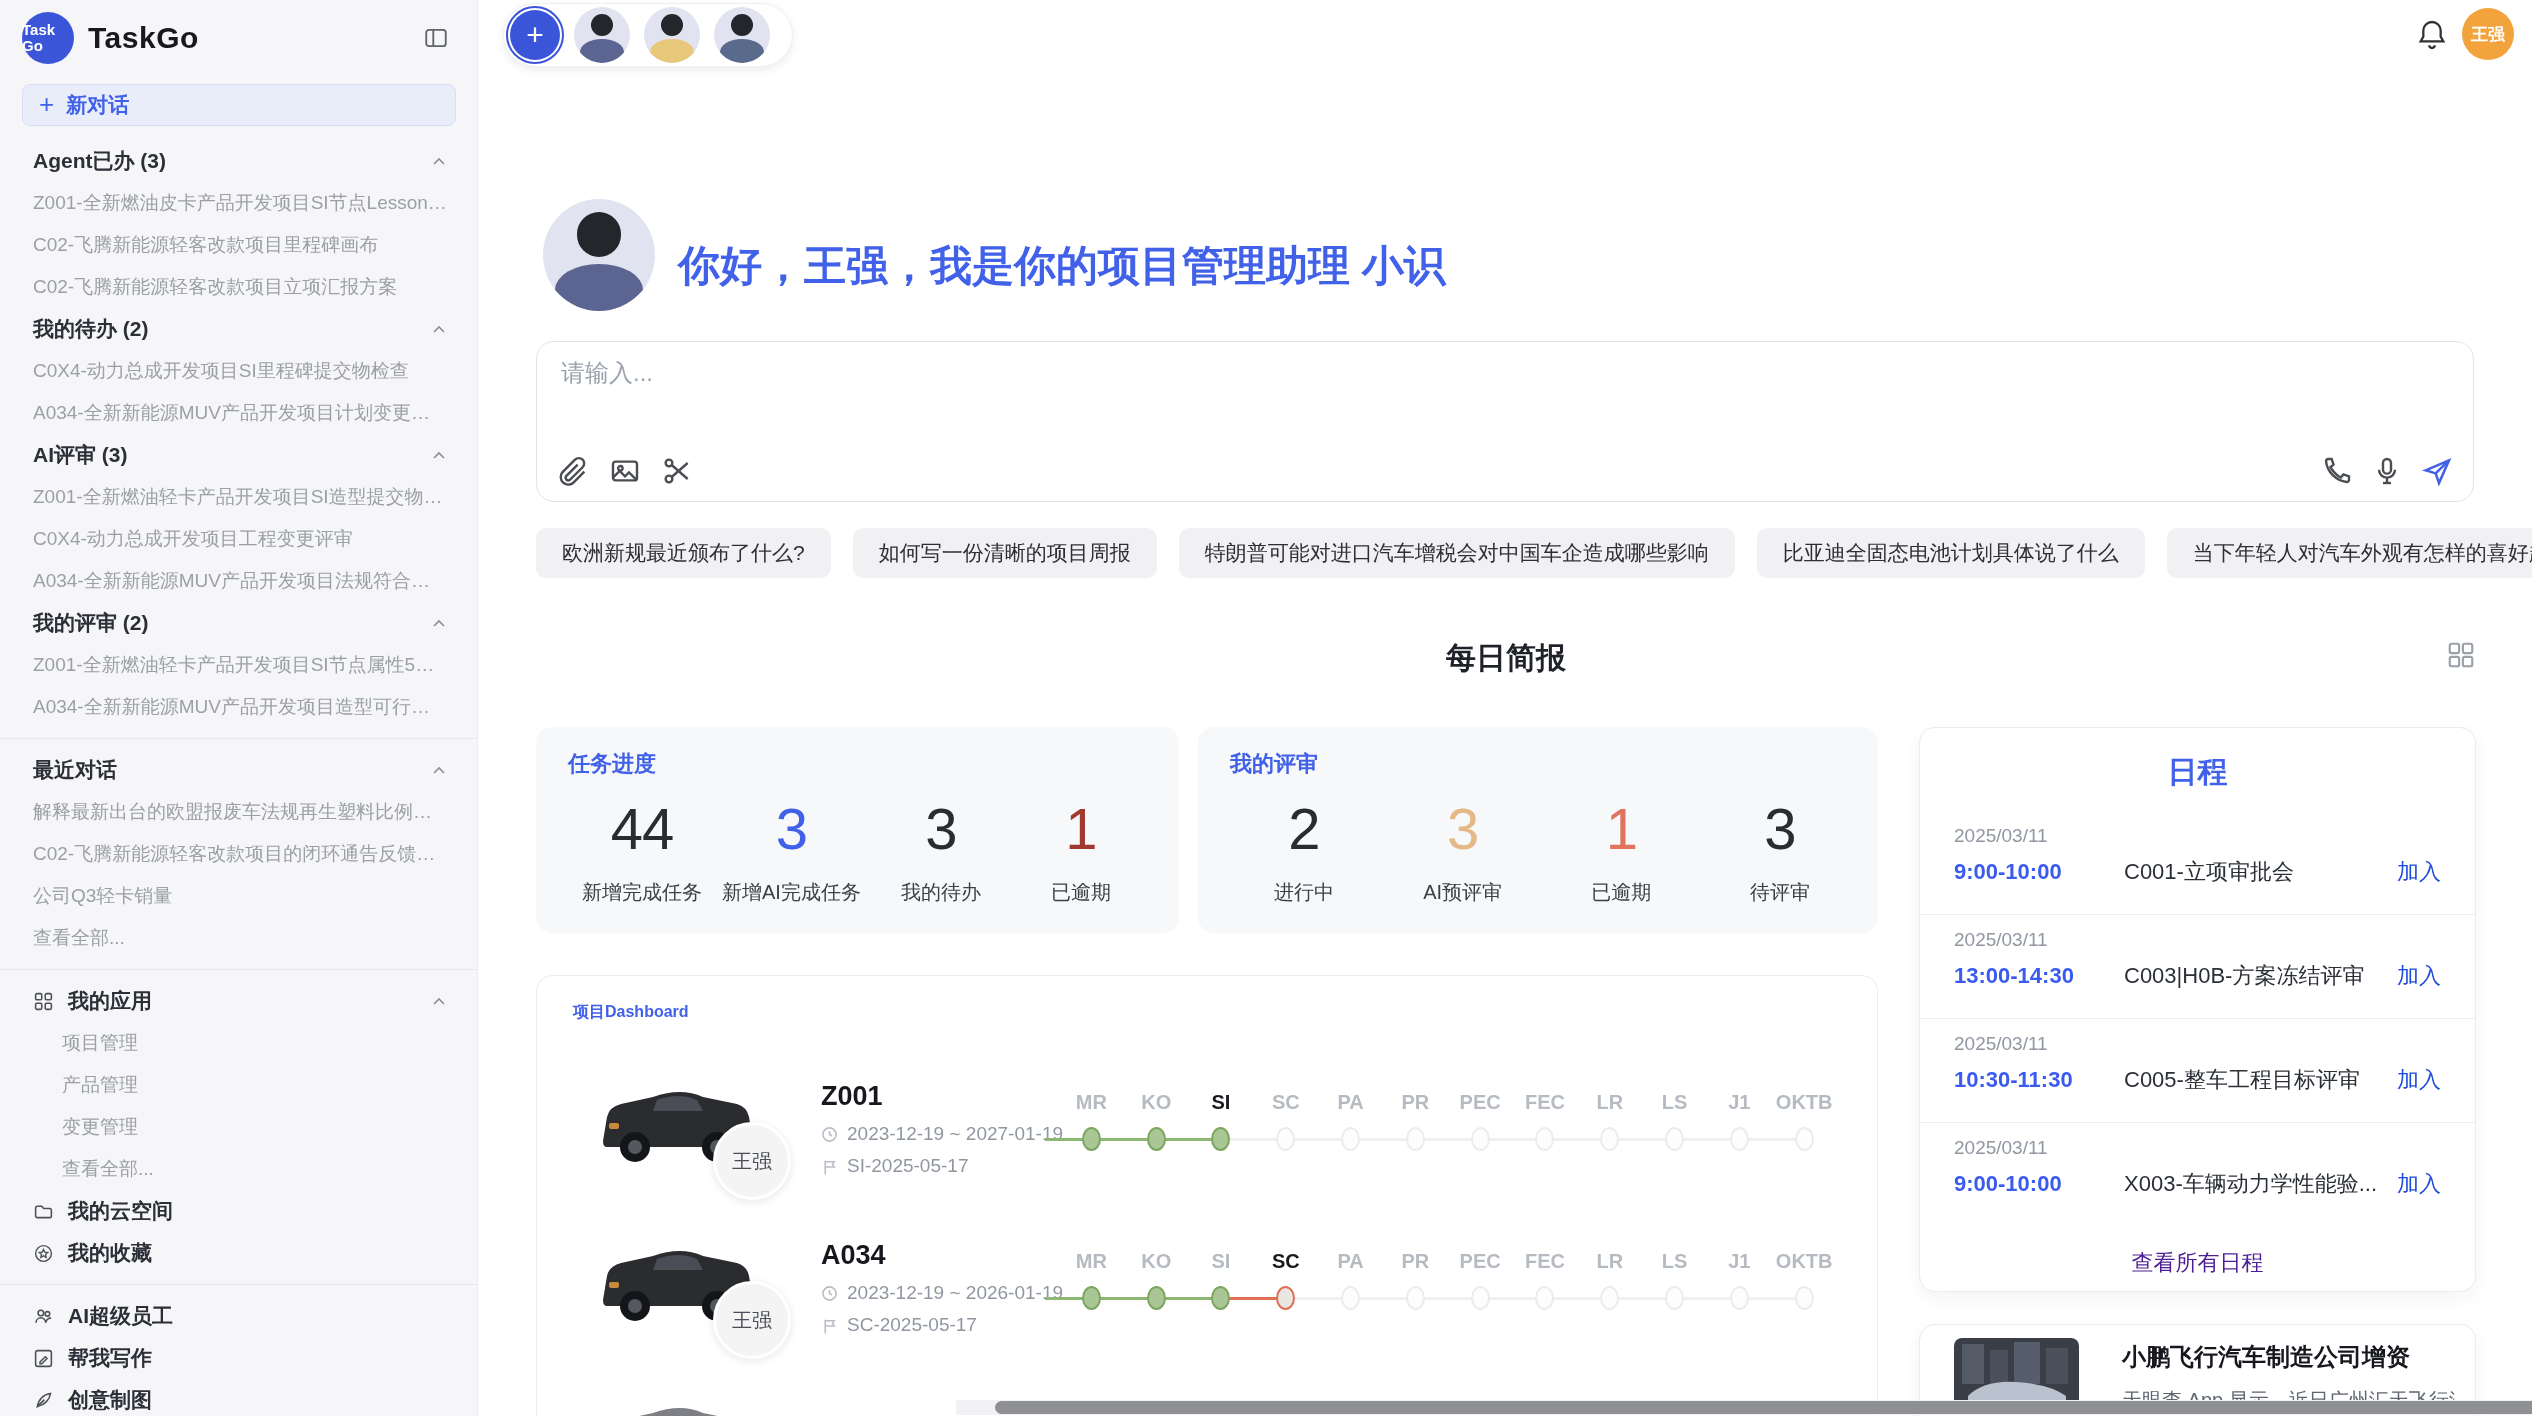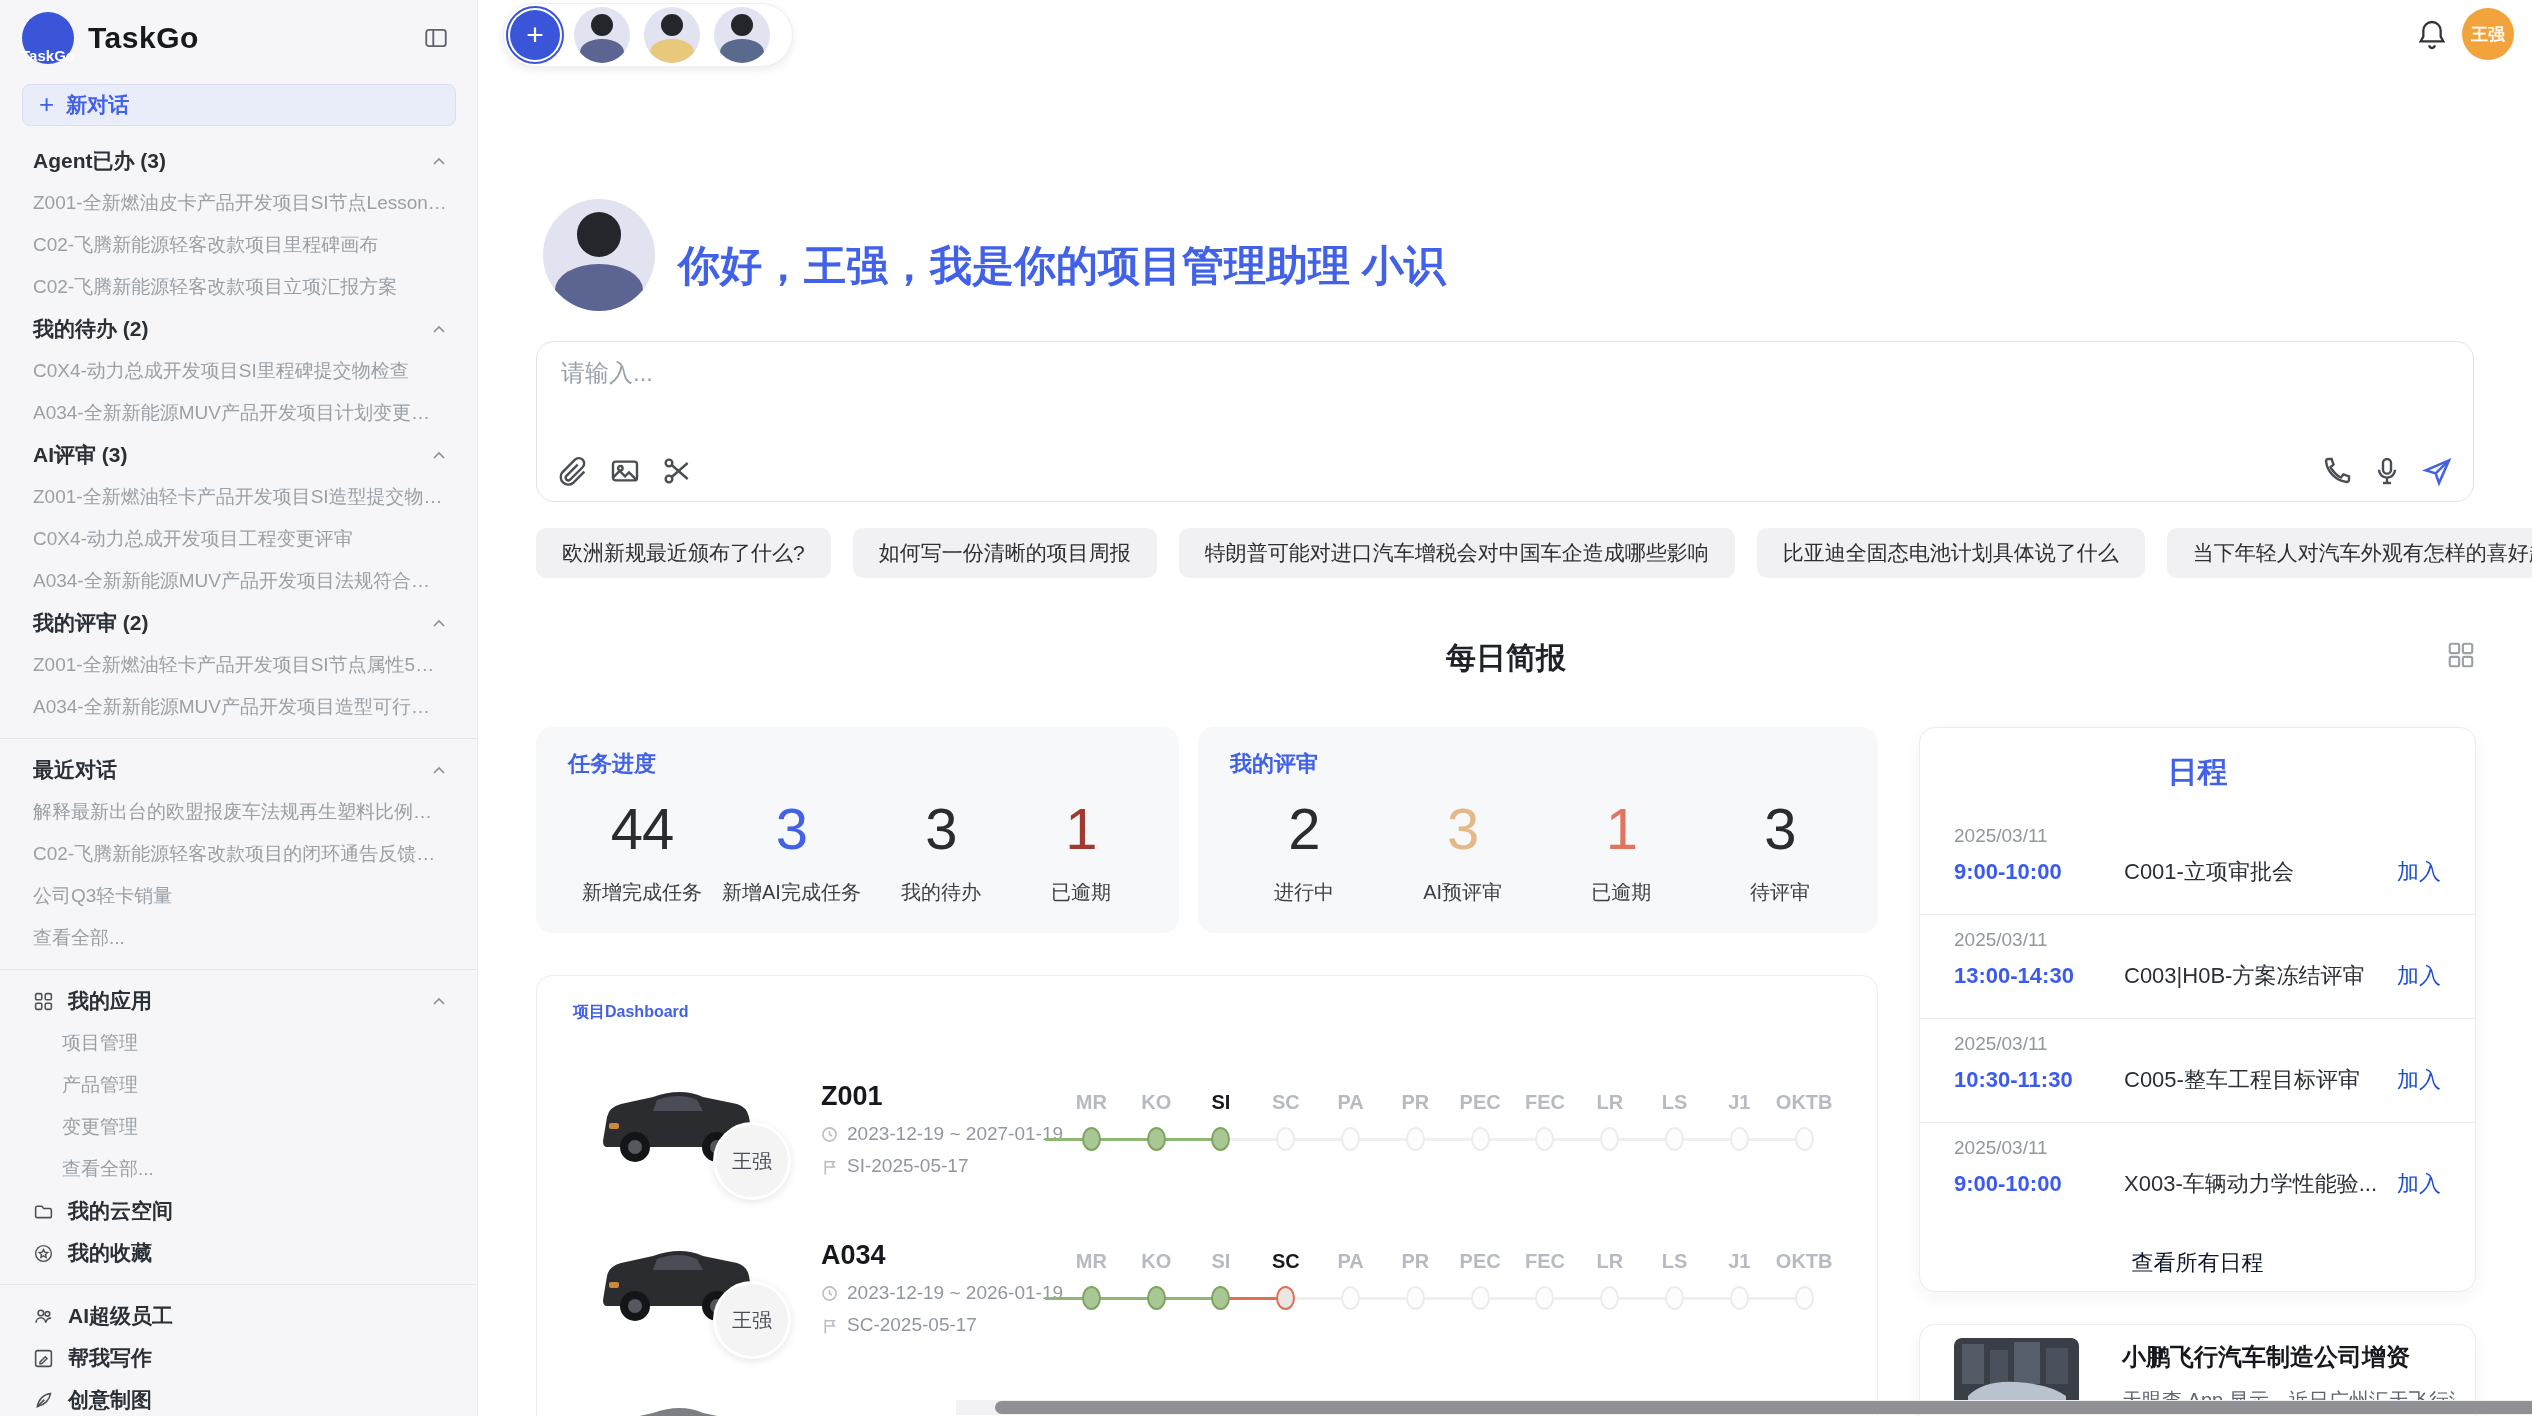--- a/index.html
+++ b/index.html
@@ -4,21 +4,21 @@
 <style>
   html,body{margin:0;padding:0;}
   body{
     width:2532px;height:1416px;overflow:hidden;position:relative;
     background:#ffffff;font-family:"Liberation Sans","DejaVu Sans",sans-serif;
     -webkit-font-smoothing:antialiased;color:#262626;
   }
   
   .sidebar{position:absolute;left:0;top:0;width:478px;height:1416px;background:#f6f6f8;border-right:1px solid #ececee;box-sizing:border-box;}
   .side-logo{display:flex;align-items:center;height:52px;margin:12px 18px 0 22px;position:relative;}
-  .logo-circle{width:52px;height:52px;border-radius:50%;background:#3b55d9;color:#fff;display:flex;flex-direction:row;align-items:flex-end;justify-content:center;font-size:15px;font-weight:700;line-height:16px;}
+  .logo-circle{width:52px;height:52px;border-radius:50%;background:#3b55d9;color:#fff;display:flex;flex-direction:column;align-items:flex-start;justify-content:center;font-size:15px;font-weight:700;line-height:16px;}
   .app-title{font-size:30px;font-weight:700;color:#17191d;margin-left:14px;letter-spacing:.5px;}
   .collapse-btn{position:absolute;right:10px;top:13px;width:26px;height:26px;cursor:pointer;}
   .new-chat{display:flex;align-items:center;justify-content:flex-start;gap:12px;margin:20px 22px 0 22px;height:42px;background:#e9ecf9;border:1.5px solid #d9def5;border-radius:8px;color:#4161e8;font-size:21px;font-weight:600;padding:0 16px;cursor:pointer;box-sizing:border-box;width:434px;font-family:inherit;}
   .new-chat .plus{font-size:26px;font-weight:400;line-height:1;margin-top:-2px;}
   .side-list{margin-top:14px;}
   .sheader{height:42px;display:flex;align-items:center;padding:0 30px 0 33px;font-size:21px;font-weight:700;color:#2b2f36;cursor:pointer;}
   .sheader .sp{flex:1;}
   .sitem{height:42px;display:flex;align-items:center;padding:0 30px 0 33px;font-size:19px;color:#9aa0a6;white-space:nowrap;overflow:hidden;text-overflow:ellipsis;cursor:pointer;}
   .sitem span{overflow:hidden;text-overflow:ellipsis;white-space:nowrap;}
   .sdiv{border:none;border-top:1px solid #e7e7ea;margin:10px 0;}
@@ -87,21 +87,21 @@
   .sched-card{position:absolute;left:1441px;top:727px;width:557px;height:565px;border:1px solid #ececef;border-radius:16px;background:#fff;box-shadow:0 6px 18px rgba(31,35,41,.05);box-sizing:border-box;}
   .sched-title{text-align:center;font-size:30px;color:#4161e8;font-weight:600;margin-top:24px;}
   .sched-list{margin-top:18px;}
   .sentry{padding:14px 34px 0 34px;height:89px;box-sizing:content-box;}
   .sentry + .sentry{border-top:1px solid #ededf0;}
   .sdate{font-size:19px;color:#9097a1;}
   .smain{display:flex;align-items:center;margin-top:10px;}
   .stime{width:170px;font-size:22px;font-weight:700;color:#3b5bf0;}
   .sname{flex:1;font-size:22px;color:#2b2f36;white-space:nowrap;overflow:hidden;text-overflow:ellipsis;}
   .sjoin{font-size:22px;color:#1d4ed8;margin-left:12px;cursor:pointer;}
-  .sched-all{text-align:center;font-size:22px;color:#0f172a;margin-top:22px;cursor:pointer;}
+  .sched-all{text-align:center;font-size:22px;color:#4c1d95;margin-top:22px;cursor:pointer;}
   
   .news-card{position:absolute;left:1441px;top:1324px;width:557px;height:170px;border:1px solid #ececef;border-radius:16px;background:#fff;box-shadow:0 6px 18px rgba(31,35,41,.05);box-sizing:border-box;}
   .news-img{position:absolute;left:34px;top:13px;border-radius:8px;overflow:hidden;}
   .news-title{position:absolute;left:202px;top:16px;font-size:24px;font-weight:700;color:#16181d;}
   .news-snippet{position:absolute;left:202px;top:62px;right:20px;font-size:20px;color:#5f6670;white-space:nowrap;overflow:hidden;}
   
   .hscroll{position:absolute;left:478px;right:0;bottom:1px;height:15px;background:#f2f2f4;}
   .hthumb{position:absolute;left:39px;top:1px;width:1889px;height:13px;background:#8f9094;border-radius:7px;cursor:grab;}
   svg{display:block;}
 </style>

